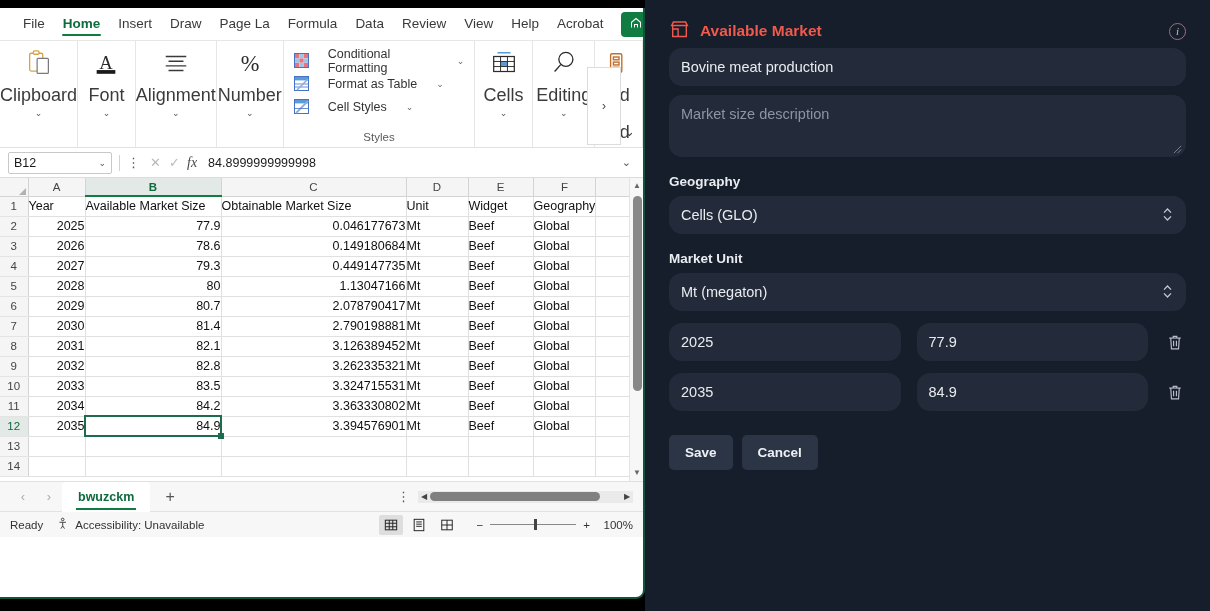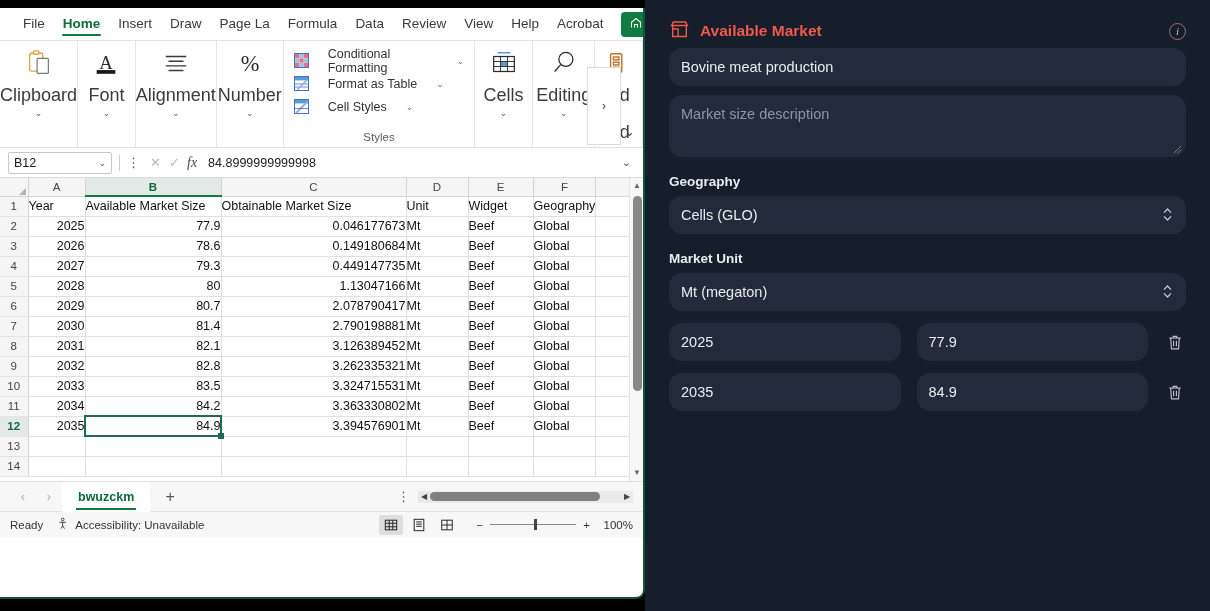--- a/index.html
+++ b/index.html
@@ -100,21 +100,21 @@
   .corner { width:28px; height:18px; background:#f5f5f5; border-right:1px solid #d4d4d4;
             border-bottom:1px solid #d4d4d4; position:relative; }
   .corner::after{ content:""; position:absolute; right:2px; bottom:1px;
      border-style:solid; border-width:0 0 7px 7px; border-color: transparent transparent #b2b2b2 transparent;}
   .colh { height:18px; background:#f5f5f5; border-right:1px solid #d4d4d4;
           border-bottom:1px solid #d4d4d4; font-size:11.5px; color:#444;
           text-align:center; font-weight:400; }
   .colh.sel { background:#e3e9e6; color:#0e6b3e; border-bottom:2px solid #107c41; font-weight:600;}
   .rowh { width:28px; height:20px; background:#f5f5f5; border-right:1px solid #d4d4d4;
           border-bottom:1px solid #e4e4e4; font-size:11.5px; color:#444; text-align:center; font-weight:400;}
-  .rowh.sel { background:#e3e9e6; color:#0e6b3e; font-weight:700; }
+  .rowh.sel { background:#e3e9e6; color:#0e6b3e; font-weight:400; }
   .cell { height:20px; border-right:1px solid #e0e0e0; border-bottom:1px solid #e0e0e0;
           font-size:12.5px; color:#111; padding: 0 3px; white-space:nowrap; overflow:visible;}
   .num { text-align:right; }
   .txt { text-align:left; }
   .spill { position:relative; z-index:2; }
   .active-cell { outline: 2px solid #1e6b4e; outline-offset:-1px; position:relative; }
   .active-cell::after{ content:""; position:absolute; right:-3px; bottom:-3px;
      width:6px; height:6px; background:#1e6b4e; }
 
   .vscroll { position:absolute; right:0; top:0; width:14px; height:303px; background:#f7f7f7;
@@ -667,14 +667,18 @@
               <path d="M2.5 4.5h13"></path>
               <path d="M7 4.5V2.6h4v1.9"></path>
               <path d="M4.2 4.5 5 16.6h8L13.8 4.5"></path>
               <path d="M7.4 7.6v6M10.6 7.6v6"></path>
             </svg>
           </span>
         </div>
       </div>
 
 
+    <div class="btnrow2">
+      <button class="btn sm">Save</button>
+      <button class="btn sm">Cancel</button>
+    </div>
   </div>
 </div>
 
 </body></html>

